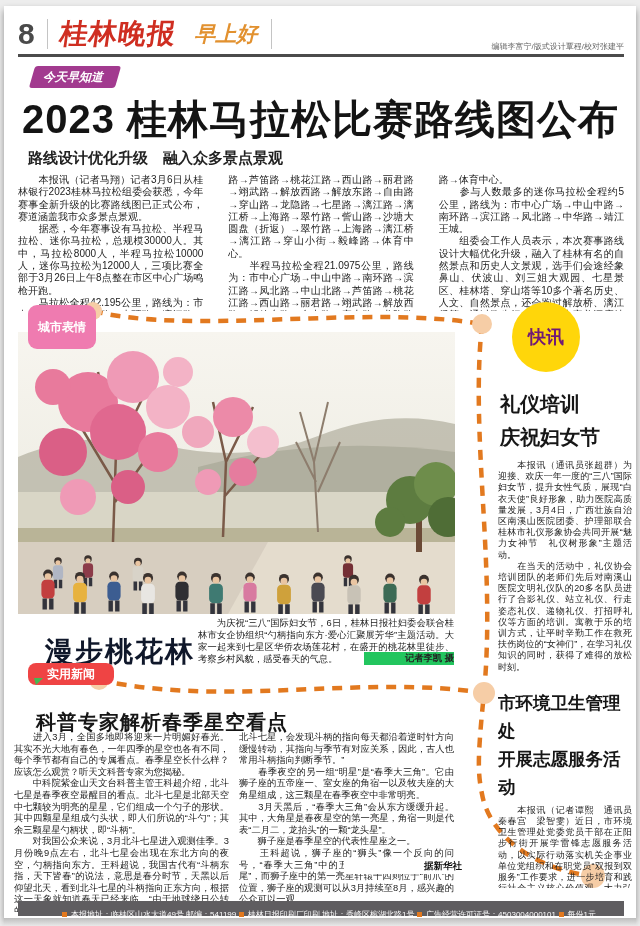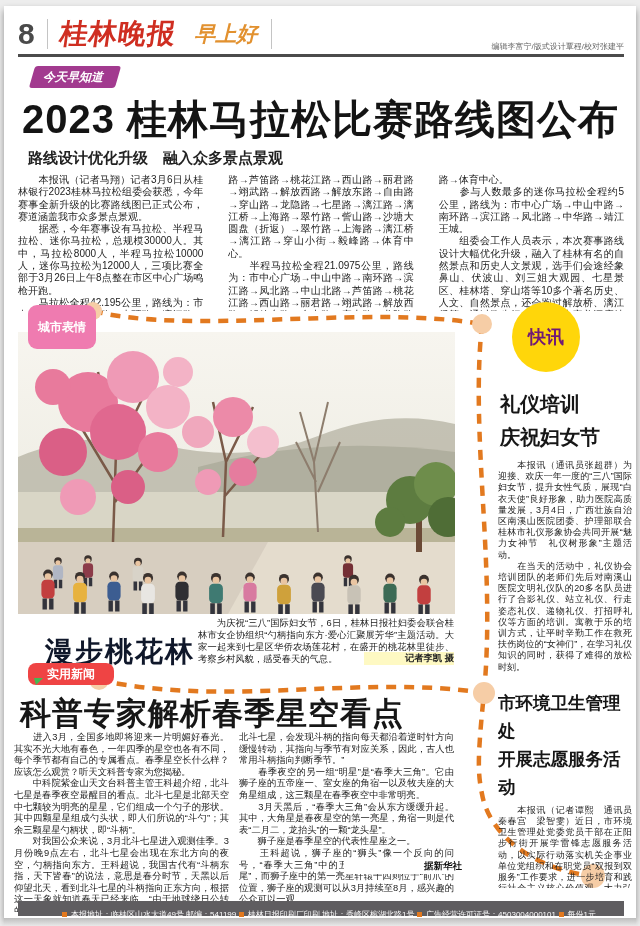--- a/index.html
+++ b/index.html
@@ -35,30 +35,30 @@
   .cols3{position:absolute;left:14px;top:168px;width:606px;height:137px;display:flex;gap:25px;overflow:hidden;}
   .cols3 .col{flex:1;font-size:10px;line-height:12.3px;text-align:justify;color:#222;overflow:hidden;}
 
   
   .decor{position:absolute;left:0;top:0;width:632px;height:912px;z-index:1;pointer-events:none;}
 
   
   .photo{position:absolute;left:14px;top:326px;width:437px;height:282px;z-index:2;}
   .caption-title{position:absolute;left:26px;top:612px;font-size:28px;font-weight:900;color:#0f172a;margin:15px;letter-spacing:2px;}
   .caption-text{position:absolute;left:194px;top:611px;width:256px;font-size:9.3px;line-height:12px;text-align:justify;color:#222;}
-  .caption-credit{position:absolute;left:360px;top:646px;width:90px;text-align:right;font-size:9.3px;font-weight:bold;color:#222;background:#fef9c3;}
+  .caption-credit{position:absolute;left:360px;top:646px;width:90px;text-align:right;font-size:9.3px;font-weight:bold;color:#222;background:#22c55e;}
 
   
   .sidebar{position:absolute;left:494px;top:296px;width:134px;height:586px;overflow:hidden;z-index:2;}
   .sb-title1{font-size:20px;font-weight:900;color:#161616;line-height:33px;margin:16px 0 6px 2px;}
   .sb-title2{font-size:17.5px;font-weight:900;color:#161616;line-height:28px;margin:16px 0 4px 0;}
   .sb-body{font-size:9px;line-height:11.2px;text-align:justify;color:#222;}
 
   
-  .prac-headline{position:absolute;left:16px;top:687px;font-size:31px;font-weight:900;color:#161616;margin:0;letter-spacing:1px;}
+  .prac-headline{position:absolute;left:16px;top:687px;font-size:20px;font-weight:900;color:#161616;margin:16px;letter-spacing:1px;}
   .cols2{position:absolute;left:10px;top:726px;width:440px;height:180px;display:flex;gap:10px;overflow:hidden;}
   .cols2 .col{flex:1;font-size:9.3px;line-height:11.6px;text-align:justify;color:#222;overflow:hidden;}
   .prac-credit{position:absolute;left:340px;top:853px;width:112px;text-align:right;font-size:9.5px;font-weight:bold;color:#111;background:#fff;padding:1px 0 1px 6px;z-index:3;}
 
   
   .bottombar{position:absolute;left:14px;right:12px;top:895px;height:15px;background:#5f5d60;display:flex;align-items:center;justify-content:space-between;padding:12px 28px 0 44px;box-sizing:border-box;z-index:4;}
   .bottombar .seg{display:flex;align-items:center;font-size:8px;color:#fff;white-space:nowrap;}
   .bottombar .sq{display:inline-block;width:5px;height:5px;background:#e2791f;margin-right:4px;}
   .page-shadow{position:absolute;left:0;right:0;bottom:-8px;height:8px;background:linear-gradient(#bdbdbd,#e9e9e9);}
 </style>

